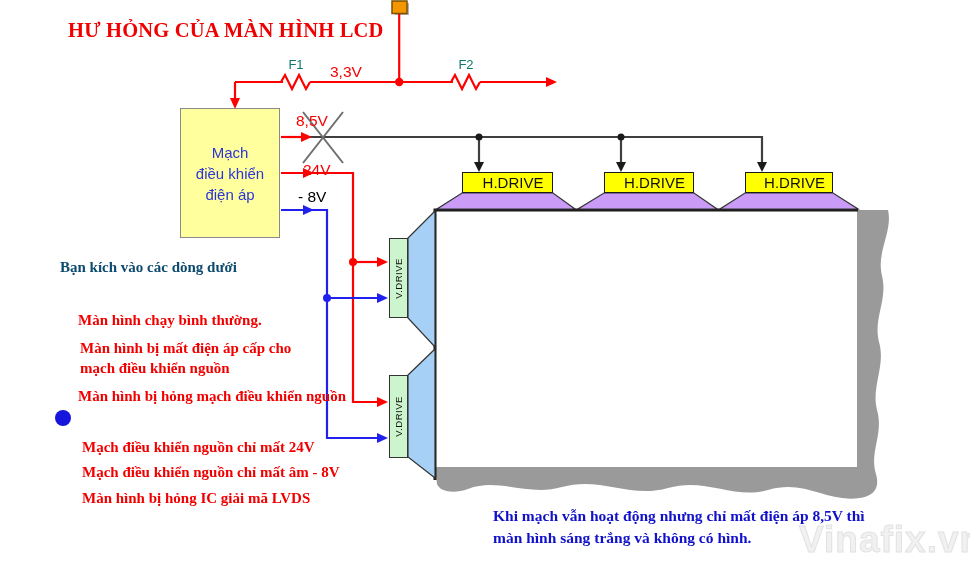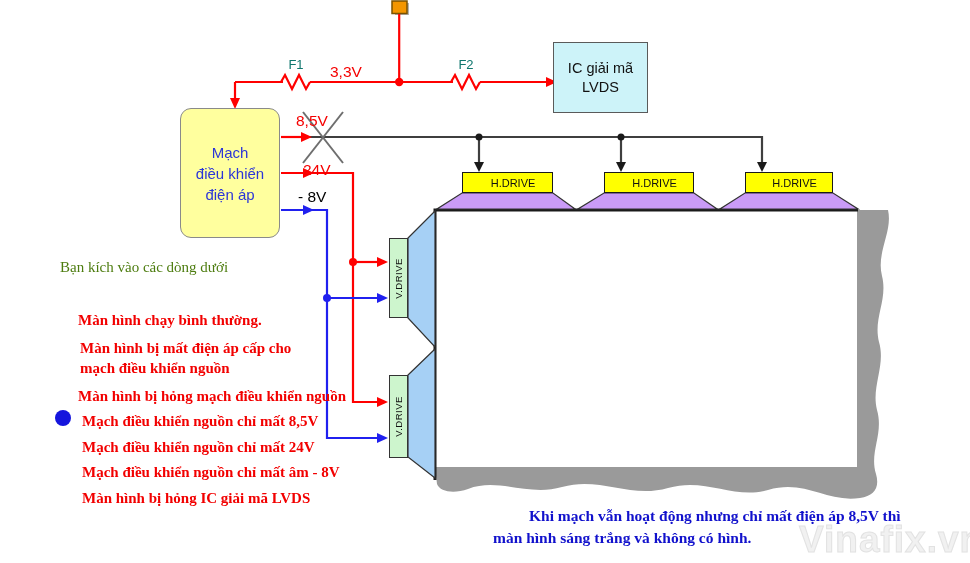--- a/index.html
+++ b/index.html
@@ -9,25 +9,25 @@
   .abs{position:absolute;z-index:2;}
   .title{font-family:"Liberation Serif",serif;font-weight:bold;font-size:20.5px;color:#F00000;
          letter-spacing:.2px;white-space:nowrap;}
   .fuse-label{font-size:13px;color:#0f766e;text-align:center;width:38px;}
   .vlabel{font-size:15.5px;white-space:nowrap;}
   .red{color:#F50000;} .blue{color:#000000;}
   .block{box-sizing:border-box;display:flex;align-items:center;justify-content:center;
          text-align:center;}
   .controller{background:#FFFF9E;border:1.5px solid #8A8A8A;color:#2B35D8;font-size:15px;line-height:21px;}
   .lvds{background:#CDF3F9;border:1.5px solid #5A5A5A;color:#111;font-size:14.5px;line-height:19px;}
-  .hdrive{background:#FFFF00;border:1.5px solid #1A1A1A;color:#111;font-size:11px;padding-left:11px;}
+  .hdrive{background:#FFFF00;border:1.5px solid #1A1A1A;color:#111;font-size:15px;padding-left:11px;}
   .vdrive{background:#CDF5CD;border:1.2px solid #333;color:#111;font-size:9.5px;}
   .vdrive span{transform:rotate(-90deg);white-space:nowrap;letter-spacing:.5px;}
-  .menu-intro{font-family:"Liberation Serif",serif;font-weight:normal;font-size:15px;
-              line-height:22px;color:#4d7c0f;white-space:nowrap;}
+  .menu-intro{font-family:"Liberation Serif",serif;font-weight:bold;font-size:15px;
+              line-height:22px;color:#0c4a6e;white-space:nowrap;}
   .menu-item{font-family:"Liberation Serif",serif;font-weight:bold;font-size:15px;
              line-height:19.5px;color:#F20000;white-space:nowrap;cursor:pointer;}
   .menu-item.wrap{white-space:normal;width:228px;}
   .bullet{width:16px;height:16px;border-radius:50%;background:#1515DD;}
   .caption{font-family:"Liberation Serif",serif;font-weight:bold;font-size:15.5px;
            color:#1111CC;white-space:nowrap;}
   .watermark{font-size:37px;font-weight:bold;color:#F1F1F1;-webkit-text-stroke:1px #E2E2E2;
              letter-spacing:1px;white-space:nowrap;}
 </style>
 </head>
@@ -113,42 +113,37 @@
       <polygon points="377,293 377,303 388,298"></polygon>
       <polygon points="377,433 377,443 388,438"></polygon>
     </g>
 
     <g stroke="#6E6E6E" stroke-width="2" fill="none">
       <path d="M 303 112 L 343 163"></path>
       <path d="M 343 112 L 303 163"></path>
     </g>
   </svg>
 
+  <div class="abs title" style="left:68px;top:19px;">HƯ HỎNG CỦA MÀN HÌNH LCD</div>
 
   <div class="abs fuse-label" style="left:277px;top:57px;">F1</div>
   <div class="abs fuse-label" style="left:447px;top:57px;">F2</div>
   <div class="abs vlabel red" style="left:330px;top:63px;">3,3V</div>
   <div class="abs vlabel red" style="left:296px;top:112px;">8,5V</div>
   <div class="abs vlabel red" style="left:303px;top:151px;margin-top:10px;">24V</div>
   <div class="abs vlabel blue" style="left:298px;top:188px;">- 8V</div>
 
-  <div class="abs block controller" style="left:180px;top:108px;width:100px;height:130px;border-radius:11px;">
+  <div class="abs block controller" style="left:180px;top:108px;width:100px;height:130px;">
     <div>
       <div>Mạch</div>
       <div>điều khiển</div>
       <div>điện áp</div>
     </div>
   </div>
 
-  <div class="abs block lvds" style="left:553px;top:42px;width:95px;height:71px;">
-    <div>
-      <div>IC giải mã</div>
-      <div>LVDS</div>
-    </div>
-  </div>
 
   <div class="abs block hdrive" style="left:462px;top:172px;width:91px;height:21px;">
     <span>H.DRIVE</span>
   </div>
   <div class="abs block hdrive" style="left:604px;top:172px;width:90px;height:21px;">
     <span>H.DRIVE</span>
   </div>
   <div class="abs block hdrive" style="left:745px;top:172px;width:88px;height:21px;">
     <span>H.DRIVE</span>
   </div>
@@ -161,22 +156,21 @@
   </div>
 
   <div class="abs menu-intro" style="left:60px;top:256px;">
     <div>Bạn kích vào các dòng dưới</div>
   </div>
 
   <div class="abs menu-item" style="left:78px;top:311px;">Màn hình chạy bình thường.</div>
   <div class="abs menu-item wrap" style="left:80px;top:339px;">Màn hình bị mất điện áp cấp cho mạch điều khiển nguồn</div>
   <div class="abs menu-item" style="left:78px;top:387px;">Màn hình bị hỏng mạch điều khiển nguồn</div>
   <div class="abs bullet" style="left:55px;top:410px;"></div>
-  <div class="abs menu-item" style="left:82px;top:412px;">Mạch điều khiển nguồn chỉ mất 8,5V</div>
   <div class="abs menu-item" style="left:82px;top:438px;">Mạch điều khiển nguồn chỉ mất 24V</div>
   <div class="abs menu-item" style="left:82px;top:463px;">Mạch điều khiển nguồn chỉ mất âm - 8V</div>
   <div class="abs menu-item" style="left:82px;top:489px;">Màn hình bị hỏng IC giải mã LVDS</div>
 
-  <div class="abs caption" style="left:493px;top:507px;margin-left:36px;">Khi mạch vẫn hoạt động nhưng chỉ mất điện áp 8,5V thì</div>
+  <div class="abs caption" style="left:493px;top:507px;">Khi mạch vẫn hoạt động nhưng chỉ mất điện áp 8,5V thì</div>
   <div class="abs caption" style="left:493px;top:529px;">màn hình sáng trắng và không có hình.</div>
 
   <div class="abs watermark" style="left:799px;top:519px;">Vinafix.vn</div>
 </div>
 
 </body></html>

